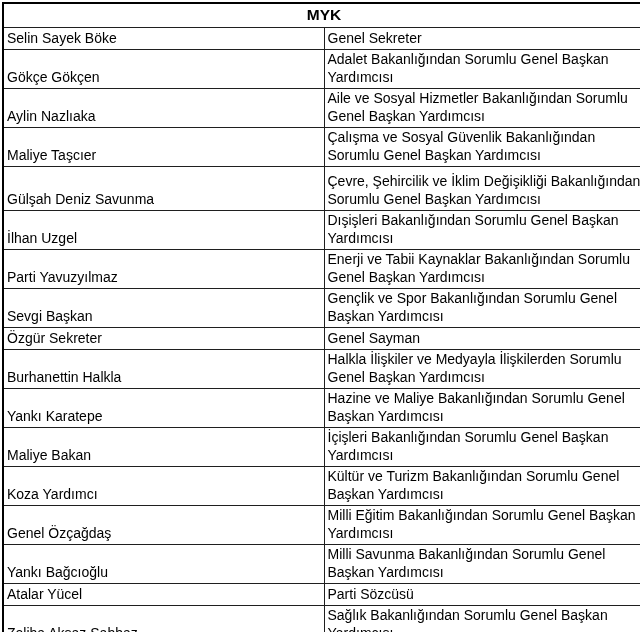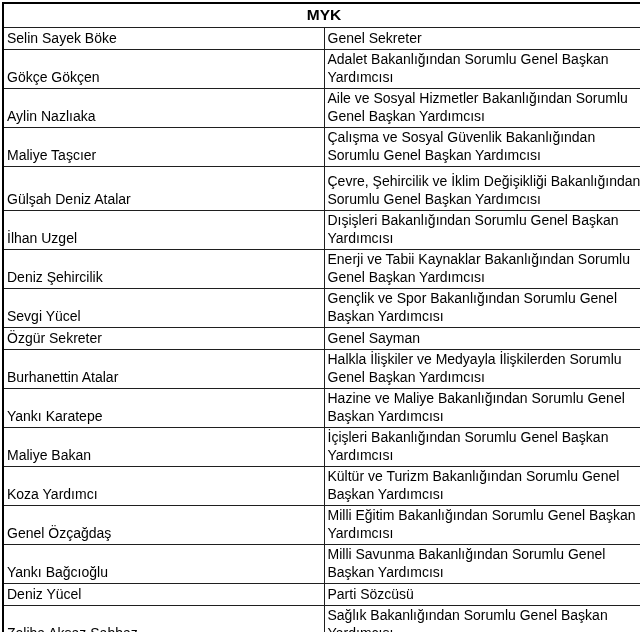--- a/index.html
+++ b/index.html
@@ -71,41 +71,41 @@
         </tr>
         <tr>
           <td class="name-cell">Aylin Nazlıaka</td>
           <td class="role-cell">Aile ve Sosyal Hizmetler Bakanlığından Sorumlu Genel Başkan Yardımcısı</td>
         </tr>
         <tr>
           <td class="name-cell">Maliye Taşcıer</td>
           <td class="role-cell">Çalışma ve Sosyal Güvenlik Bakanlığından Sorumlu Genel Başkan Yardımcısı</td>
         </tr>
         <tr class="tall">
-          <td class="name-cell">Gülşah Deniz Atalar</td>
+          <td class="name-cell">Gülşah Deniz Savunma</td>
           <td class="role-cell">Çevre, Şehircilik ve İklim Değişikliği Bakanlığından Sorumlu Genel Başkan Yardımcısı</td>
         </tr>
         <tr>
           <td class="name-cell">İlhan Uzgel</td>
           <td class="role-cell">Dışişleri Bakanlığından Sorumlu Genel Başkan Yardımcısı</td>
         </tr>
         <tr>
-          <td class="name-cell">Deniz Şehircilik</td>
+          <td class="name-cell">Parti Yavuzyılmaz</td>
           <td class="role-cell">Enerji ve Tabii Kaynaklar Bakanlığından Sorumlu Genel Başkan Yardımcısı</td>
         </tr>
         <tr>
-          <td class="name-cell">Sevgi Yücel</td>
+          <td class="name-cell">Sevgi Başkan</td>
           <td class="role-cell">Gençlik ve Spor Bakanlığından Sorumlu Genel Başkan Yardımcısı</td>
         </tr>
         <tr>
           <td class="name-cell">Özgür Sekreter</td>
           <td class="role-cell">Genel Sayman</td>
         </tr>
         <tr>
-          <td class="name-cell">Burhanettin Atalar</td>
+          <td class="name-cell">Burhanettin Halkla</td>
           <td class="role-cell">Halkla İlişkiler ve Medyayla İlişkilerden Sorumlu Genel Başkan Yardımcısı</td>
         </tr>
         <tr>
           <td class="name-cell">Yankı Karatepe</td>
           <td class="role-cell">Hazine ve Maliye Bakanlığından Sorumlu Genel Başkan Yardımcısı</td>
         </tr>
         <tr>
           <td class="name-cell">Maliye Bakan</td>
           <td class="role-cell">İçişleri Bakanlığından Sorumlu Genel Başkan Yardımcısı</td>
         </tr>
@@ -115,21 +115,21 @@
         </tr>
         <tr>
           <td class="name-cell">Genel Özçağdaş</td>
           <td class="role-cell">Milli Eğitim Bakanlığından Sorumlu Genel Başkan Yardımcısı</td>
         </tr>
         <tr>
           <td class="name-cell">Yankı Bağcıoğlu</td>
           <td class="role-cell">Milli Savunma Bakanlığından Sorumlu Genel Başkan Yardımcısı</td>
         </tr>
         <tr>
-          <td class="name-cell">Deniz Yücel</td>
+          <td class="name-cell">Atalar Yücel</td>
           <td class="role-cell">Parti Sözcüsü</td>
         </tr>
         <tr>
           <td class="name-cell">Zeliha Aksaz Şahbaz</td>
           <td class="role-cell">Sağlık Bakanlığından Sorumlu Genel Başkan Yardımcısı</td>
         </tr>
       </tbody>
   </table>
 </div>
 

